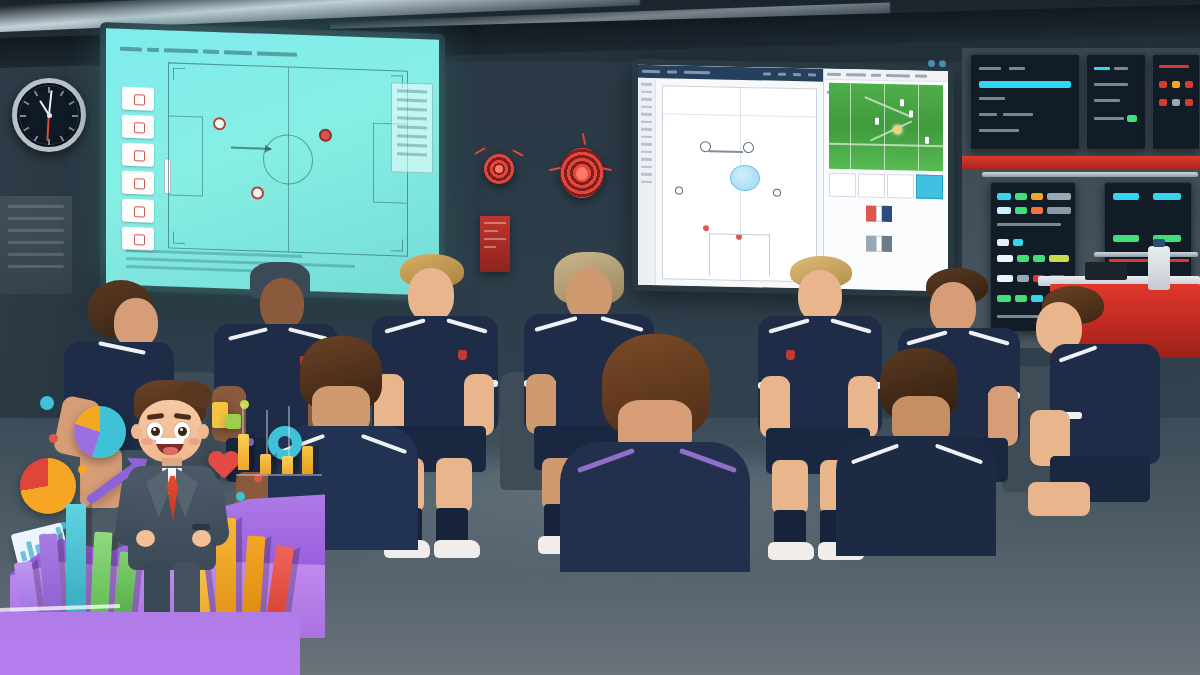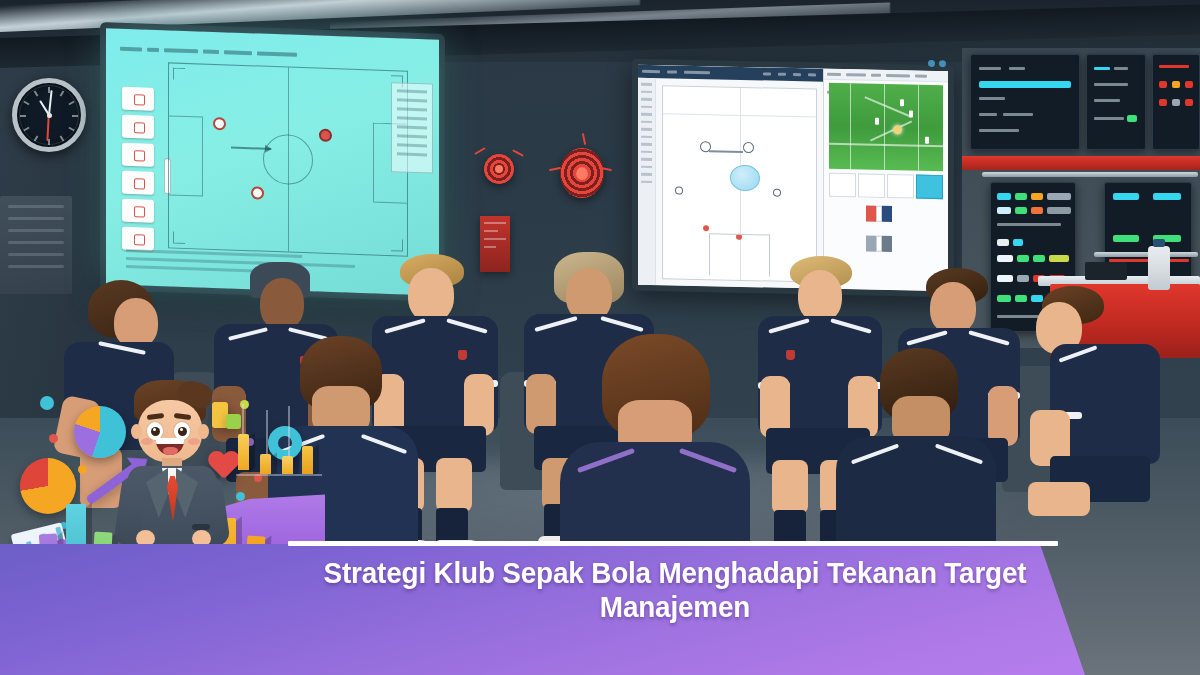--- a/index.html
+++ b/index.html
@@ -900,19 +900,14 @@
       <div class="m-legL"></div>
       <div class="m-legR"></div>
       <div class="m-shoeL"></div>
       <div class="m-shoeR"></div>
     </div>
   </div>
 
   <div class="bottom-left-purple"></div>
   <div class="bottom-white-edge"></div>
 
-  <div class="banner">
-    <div class="banner-shape"></div>
-    <div class="banner-line"></div>
-    <div class="banner-title">Strategi Klub Sepak Bola Menghadapi Tekanan Target Manajemen</div>
-  </div>
 
 </div>
 
 </body></html>

